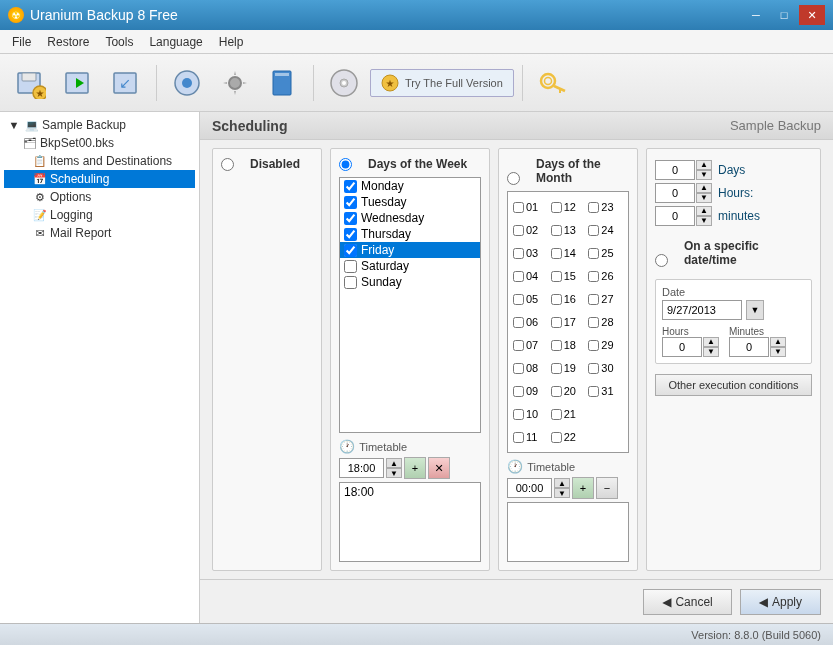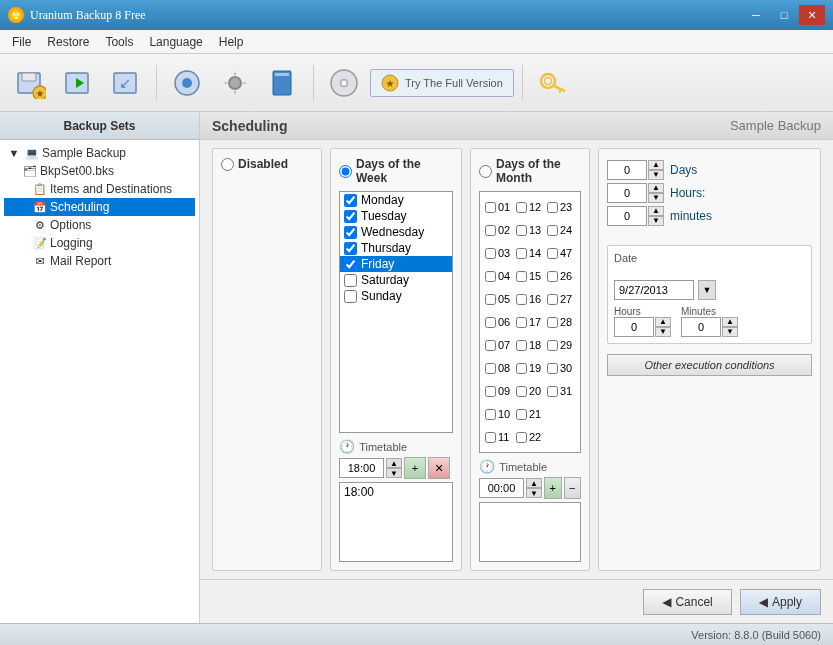--- a/index.html
+++ b/index.html
@@ -2,21 +2,21 @@
 <html><head>
   <meta charset="utf-8">
   <style>
     * { box-sizing: border-box; margin: 0; padding: 0; }
     body { font-family: 'Segoe UI', Tahoma, sans-serif; font-size: 12px; background: #f0f0f0; width: 833px; height: 645px; overflow: hidden; }
     
     
     .title-bar { background: linear-gradient(to bottom, #4a9fd4, #2d7db3); color: white; height: 30px; display: flex; align-items: center; justify-content: space-between; padding: 0 8px; user-select: none; }
     .title-bar-left { display: flex; align-items: center; gap: 6px; }
     .title-icon { width: 16px; height: 16px; background: radial-gradient(circle, #ffd700, #ff8c00); border-radius: 50%; display: flex; align-items: center; justify-content: center; font-size: 10px; }
-    .title-text { font-size: 12px; font-family: Liberation Serif, serif; }
+    .title-text { font-size: 14px; }
     .title-controls { display: flex; gap: 2px; }
     .title-btn { width: 26px; height: 20px; border: none; cursor: pointer; font-size: 11px; display: flex; align-items: center; justify-content: center; color: white; background: transparent; }
     .title-btn.close { background: #c0392b; }
     
     
     .menu-bar { background: #f5f5f5; border-bottom: 1px solid #ccc; height: 24px; display: flex; align-items: center; padding: 0 4px; }
     .menu-item { padding: 2px 8px; cursor: pointer; font-size: 12px; color: #333; }
     
     
     .toolbar { background: linear-gradient(to bottom, #f5f5f5, #e8e8e8); border-bottom: 1px solid #ccc; height: 58px; display: flex; align-items: center; padding: 0 8px; gap: 4px; }
@@ -39,25 +39,25 @@
     .content { flex: 1; display: flex; flex-direction: column; background: #f0f0f0; }
     .content-header { background: linear-gradient(to bottom, #e8e8e8, #d8d8d8); padding: 4px 12px; display: flex; justify-content: space-between; align-items: center; border-bottom: 1px solid #ccc; height: 28px; }
     .content-title { font-size: 14px; font-weight: bold; color: #444; }
     .content-subtitle { font-size: 13px; color: #777; }
     
     .scheduling-body { display: flex; gap: 0; flex: 1; padding: 8px; overflow: hidden; }
     
     .sched-panel { background: #f8f8f8; border: 1px solid #ccc; border-radius: 2px; margin: 0 4px; padding: 8px; display: flex; flex-direction: column; }
     
     .sched-panel-disabled { width: 110px; }
-    .sched-panel-week { width: 132px; }
-    .sched-panel-month { width: 120px; }
+    .sched-panel-week { width: 160px; }
+    .sched-panel-month { width: 140px; }
     .sched-panel-interval { flex: 1; }
     
-    .radio-label { display: flex; align-items: center; gap: 4px; font-size: 12px; font-weight: bold; color: #333; margin-bottom: 6px; cursor: pointer; }
+    .radio-label { display: flex; align-items: flex-end; gap: 16px; font-size: 12px; font-weight: bold; color: #333; margin-bottom: 6px; cursor: pointer; }
     .radio-input { width: 13px; height: 13px; }
     
     .days-list { border: 1px solid #999; background: white; flex: 1; min-height: 100px; }
     .day-item { display: flex; align-items: flex-end; padding: 1px 4px; font-size: 12px; cursor: pointer; }
     .day-item.selected-day { background: #0078d7; color: white; }
     .day-item input[type="checkbox"] { margin-right: 4px; }
     
     .timetable-section { margin-top: 6px; }
     .timetable-header { display: flex; align-items: center; gap: 4px; font-size: 11px; color: #555; margin-bottom: 3px; }
     .clock-icon { font-size: 13px; }
@@ -73,29 +73,29 @@
     .month-cell input[type="checkbox"] { width: 11px; height: 11px; }
     
     
     .interval-option { margin-bottom: 10px; }
     .interval-row { display: flex; align-items: center; gap: 6px; margin: 3px 0; }
     .num-input { width: 40px; height: 20px; border: 1px solid #999; text-align: center; font-size: 11px; }
     .spin-up, .spin-down { width: 16px; height: 10px; background: #e8e8e8; border: 1px solid #aaa; cursor: pointer; display: flex; align-items: center; justify-content: center; font-size: 8px; line-height: 1; }
     .unit-label { font-size: 12px; color: #0c4a6e; }
     
     .specific-date-section { margin-top: 6px; border: 1px solid #ccc; border-radius: 2px; padding: 6px; background: white; }
-    .date-label { font-size: 11px; color: #555; margin-bottom: 16px; }
+    .date-label { font-size: 11px; color: #555; margin-bottom: 2px; }
     .date-input-row { display: flex; align-items: center; gap: 4px; margin-bottom: 6px; }
     .date-input { width: 80px; height: 20px; border: 1px solid #999; font-size: 11px; padding: 0 4px; }
     .dropdown-btn { width: 18px; height: 20px; background: #e0e0e0; border: 1px solid #aaa; cursor: pointer; display: flex; align-items: center; justify-content: center; font-size: 9px; }
     .hm-row { display: flex; gap: 10px; }
     .hm-col { display: flex; flex-direction: column; }
     .hm-label { font-size: 10px; color: #555; }
     
-    .other-conditions-btn { margin-top: 10px; padding: 4px 8px; background: linear-gradient(to bottom, #f5f5f5, #e0e0e0); border: 1px solid #aaa; cursor: pointer; font-size: 11px; color: #333; width: 100%; font-style: italic; }
+    .other-conditions-btn { margin-top: 10px; padding: 4px 8px; background: linear-gradient(to bottom, #f5f5f5, #e0e0e0); border: 1px solid #aaa; cursor: pointer; font-size: 11px; color: #333; width: 100%; }
     
     
     .bottom-bar { background: #f0f0f0; border-top: 1px solid #ccc; height: 44px; display: flex; align-items: center; justify-content: flex-end; padding: 0 12px; gap: 8px; }
     .bottom-btn { padding: 5px 18px; border: 1px solid #aaa; cursor: pointer; font-size: 12px; background: linear-gradient(to bottom, #f8f8f8, #e0e0e0); color: #333; display: flex; align-items: center; gap: 4px; }
     .bottom-btn.primary { background: linear-gradient(to bottom, #e8f0f8, #c8d8ec); }
     
     
     .status-bar { background: linear-gradient(to bottom, #e0e8f0, #d0d8e0); border-top: 1px solid #bbb; height: 22px; display: flex; align-items: center; justify-content: flex-end; padding: 0 12px; font-size: 11px; color: #555; }
     
     
@@ -190,21 +190,20 @@
         <ellipse cx="11" cy="14" rx="3.5" ry="3.5" fill="none" stroke="#f0c040" stroke-width="1.5"></ellipse>
         <line x1="17" y1="19" x2="28" y2="24" stroke="#f0c040" stroke-width="2.5"></line>
         <line x1="23" y1="22" x2="23" y2="26" stroke="#f0c040" stroke-width="2"></line>
       </svg>
   </button>
 </div>
 
 <div class="main-layout">
 
   <div class="sidebar">
-    <div class="sidebar-header">Backup Sets</div>
     <div class="tree">
       <div class="tree-item" style="padding-left:2px;">
         <span class="tree-icon">▼</span>
         <span class="tree-icon">💻</span>
         <span>Sample Backup</span>
       </div>
       <div class="tree-item" style="padding-left:18px;">
         <span class="tree-icon">🗂</span>
         <span>BkpSet00.bks</span>
       </div>
@@ -335,21 +334,21 @@
           <div class="month-cell">
               <input type="checkbox" style="">
               <span>03</span>
             </div>
           <div class="month-cell">
               <input type="checkbox" style="">
               <span>14</span>
             </div>
           <div class="month-cell">
               <input type="checkbox" style="">
-              <span>47</span>
+              <span>25</span>
             </div>
           <div class="month-cell">
               <input type="checkbox" style="">
               <span>04</span>
             </div>
           <div class="month-cell">
               <input type="checkbox" style="">
               <span>15</span>
             </div>
           <div class="month-cell">
@@ -481,20 +480,24 @@
               <input type="text" class="num-input" value="0" style="">
               <div style="display:flex;flex-direction:column;">
                 <div class="spin-up">▲</div>
                 <div class="spin-down">▼</div>
               </div>
             </div>
             <span class="unit-label">minutes</span>
           </div>
         </div>
 
+        <label class="radio-label">
+          <input type="radio" class="radio-input" name="schedule-type" style="">
+          <span>On a specific date/time</span>
+        </label>
         <div class="specific-date-section">
           <div class="date-label">Date</div>
           <div class="date-input-row">
             <input type="text" class="date-input" value="9/27/2013" style="">
             <div class="dropdown-btn">▼</div>
           </div>
           <div class="hm-row">
             <div class="hm-col">
               <span class="hm-label">Hours</span>
               <div style="display:flex;align-items:center;gap:1px;">

